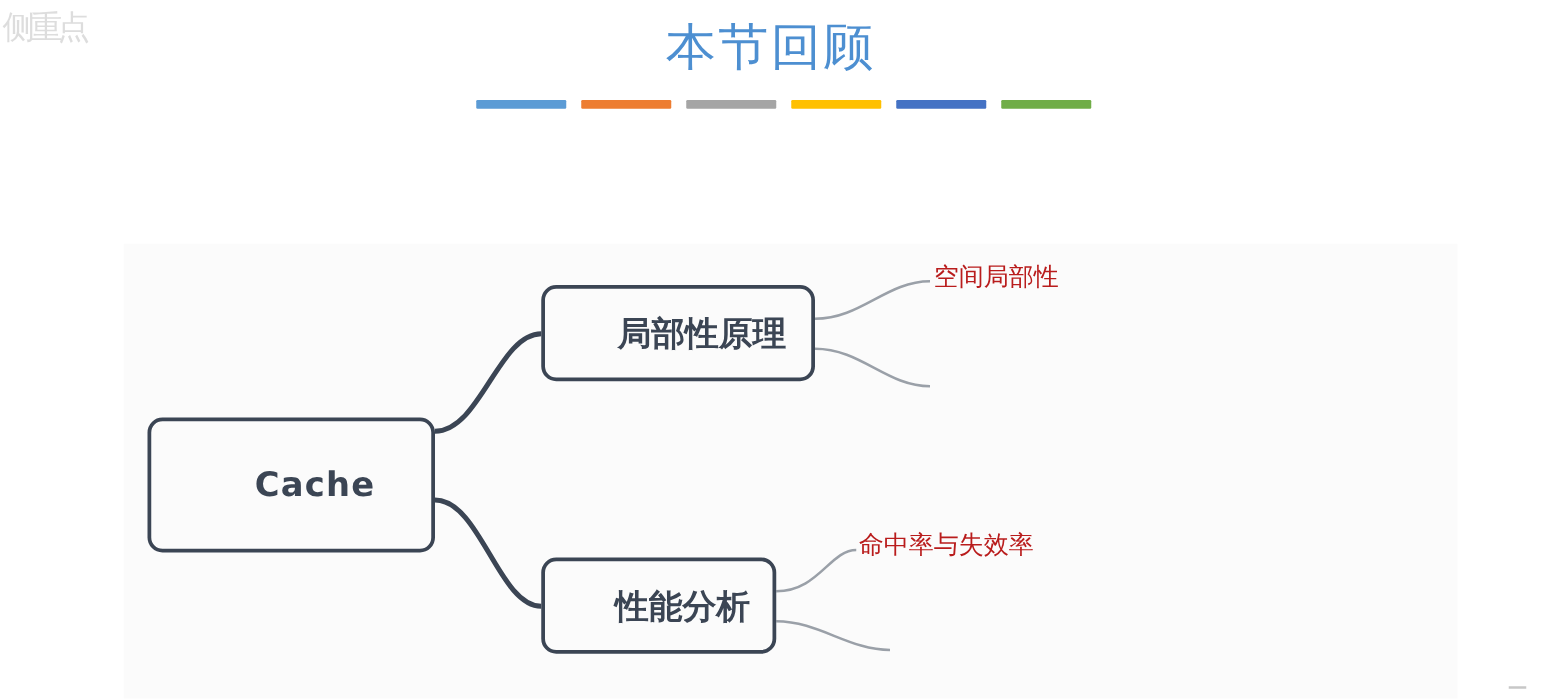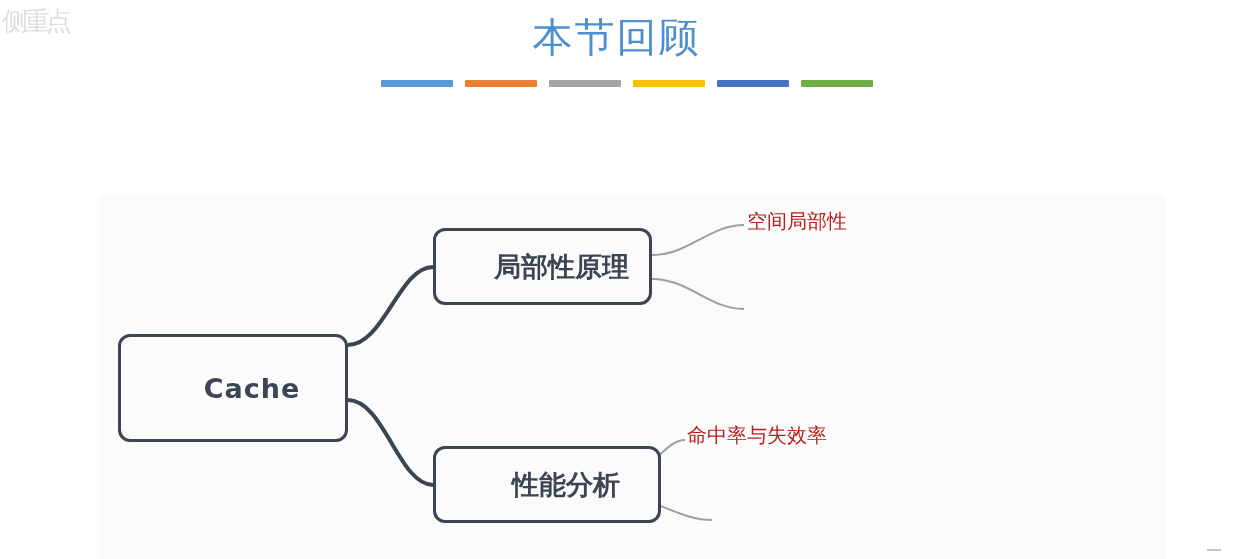--- a/index.html
+++ b/index.html
@@ -108,21 +108,21 @@
   #node-locality {
     left: 334px;
     top: 33px;
     width: 219px;
     height: 77px;
     font-size: 27px;
   }
   #node-perf {
     left: 334px;
     top: 251px;
-    width: 228px;
+    width: 188px;
     height: 77px;
     font-size: 27px;
   }
   .leaf {
     position: absolute;
     color: #b91c1c;
     font-size: 20px;
     font-family: Liberation Serif, serif;
     white-space: nowrap;
   }

